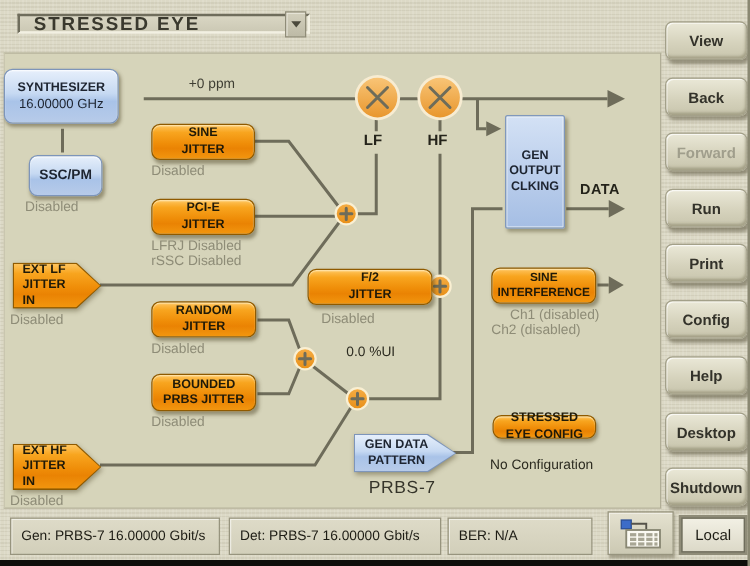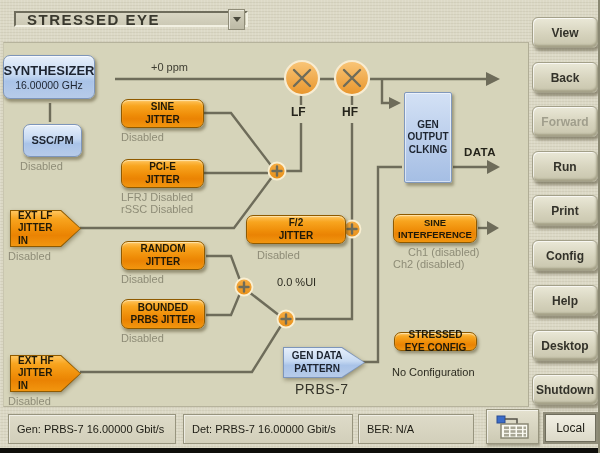--- a/index.html
+++ b/index.html
@@ -198,21 +198,21 @@
       <path d="M239.5,287 H248.5 M244,282.5 V291.5" stroke="#2f2305" stroke-width="3.4" stroke-linecap="round"></path>
     </g>
     <g>
       <circle cx="286" cy="319" r="8.5" fill="url(#gPlus)" stroke="#f9efd2" stroke-width="1.8"></circle>
       <path d="M281.5,319 H290.5 M286,314.5 V323.5" stroke="#2f2305" stroke-width="3.4" stroke-linecap="round"></path>
     </g>
   </svg>
 
   <div class="btn btn-blue" style="left:3px;top:55px;width:92px;height:44px;">
     <div>
-      <div class="lbl" style="font-size:13px;">SYNTHESIZER</div>
+      <div class="lbl" style="font-size:10px;">SYNTHESIZER</div>
       <div style="font-size:10.5px;color:#1d2430;">16.00000 GHz</div>
     </div>
   </div>
 
   <div class="btn btn-blue" style="left:23px;top:124px;width:59px;height:33px;">
     <span class="lbl" style="font-size:11px;">SSC/PM</span>
   </div>
   <div class="t dis" style="left:20px;top:160px;">Disabled</div>
 
   <div class="t" style="left:115px;top:61px;color:#3f3e33;margin-left:36px;">+0 ppm</div>

